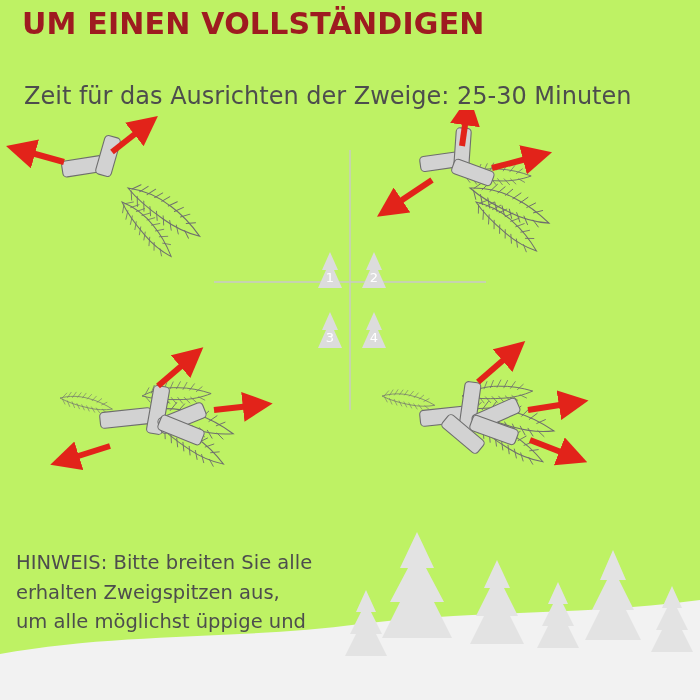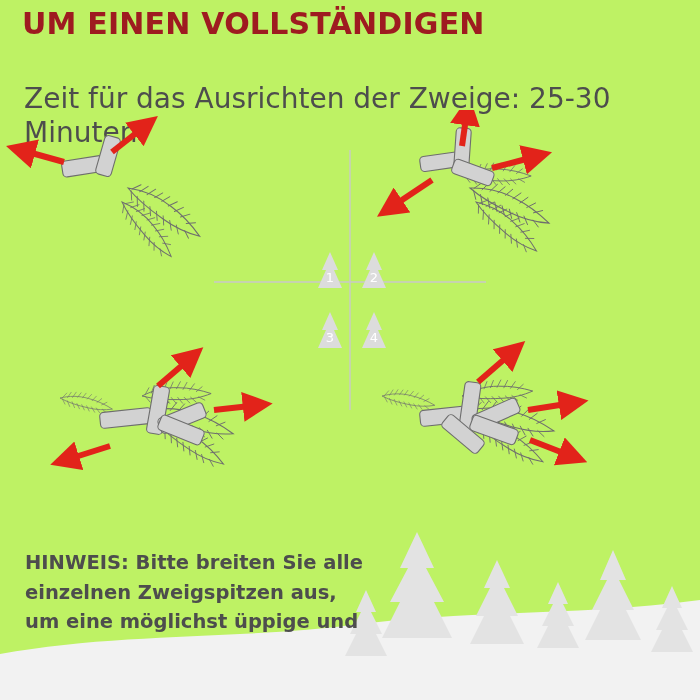--- a/index.html
+++ b/index.html
@@ -29,46 +29,45 @@
     font-weight: bold;
     line-height: 1.22;
     letter-spacing: 0.2px;
   }
   .subtitle {
     position: absolute;
     left: 24px;
     top: 82px;
     width: 660px;
     color: #4d4d4d;
-    font-size: 28px;
+    font-size: 24px;
     line-height: 1.2;
   }
 
   
   #stage {
     position: absolute;
     left: 0;
     top: 110px;
     width: 700px;
     height: 420px;
   }
   #stage svg {
     display: block;
   }
 
   
   .note {
     position: absolute;
-    left: 25px;
+    left: 16px;
     top: 548px;
     width: 360px;
     color: #4d4d4d;
     font-size: 19.5px;
     line-height: 1.52;
-    font-weight: bold;
   }
 
   
   #band {
     position: absolute;
     left: 0;
     top: 520px;
     width: 700px;
     height: 180px;
     pointer-events: none;
@@ -225,17 +224,17 @@
       <path d="M497,40 L510,68 L504,68 L518,96 L510,96 L524,124 L470,124 L484,96 L476,96 L490,68 L484,68 Z"></path>
       <path d="M558,62 L568,84 L563,84 L574,106 L568,106 L579,128 L537,128 L548,106 L542,106 L553,84 L548,84 Z"></path>
       <path d="M613,30 L626,60 L619,60 L634,90 L626,90 L641,120 L585,120 L600,90 L592,90 L607,60 L600,60 Z"></path>
       <path d="M672,66 L682,88 L677,88 L688,110 L682,110 L693,132 L651,132 L662,110 L656,110 L667,88 L662,88 Z"></path>
       <path d="M366,70 L376,92 L371,92 L382,114 L376,114 L387,136 L345,136 L356,114 L350,114 L361,92 L356,92 Z"></path>
     </g>
   </svg>
 
   <div class="note">
     <div>HINWEIS: Bitte breiten Sie alle</div>
-    <div>einzelnen Zweigspitzen aus,</div>
-    <div>um eine möglichst üppige und</div>
+    <div>erhalten Zweigspitzen aus,</div>
+    <div>um alle möglichst üppige und</div>
   </div>
 
 </div>
 
 </body></html>

